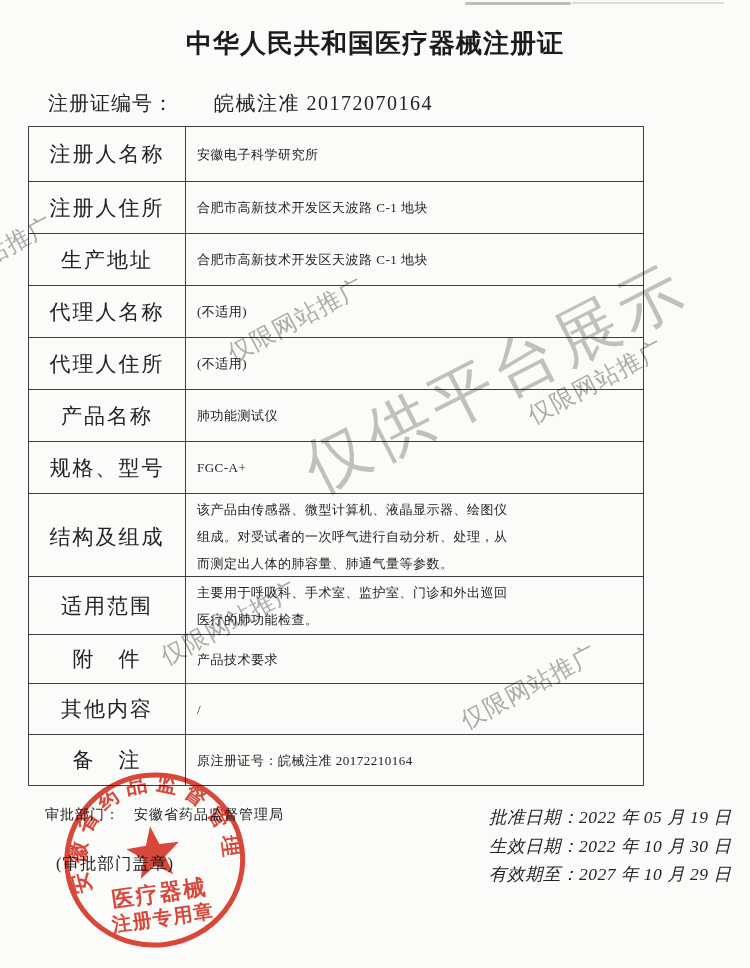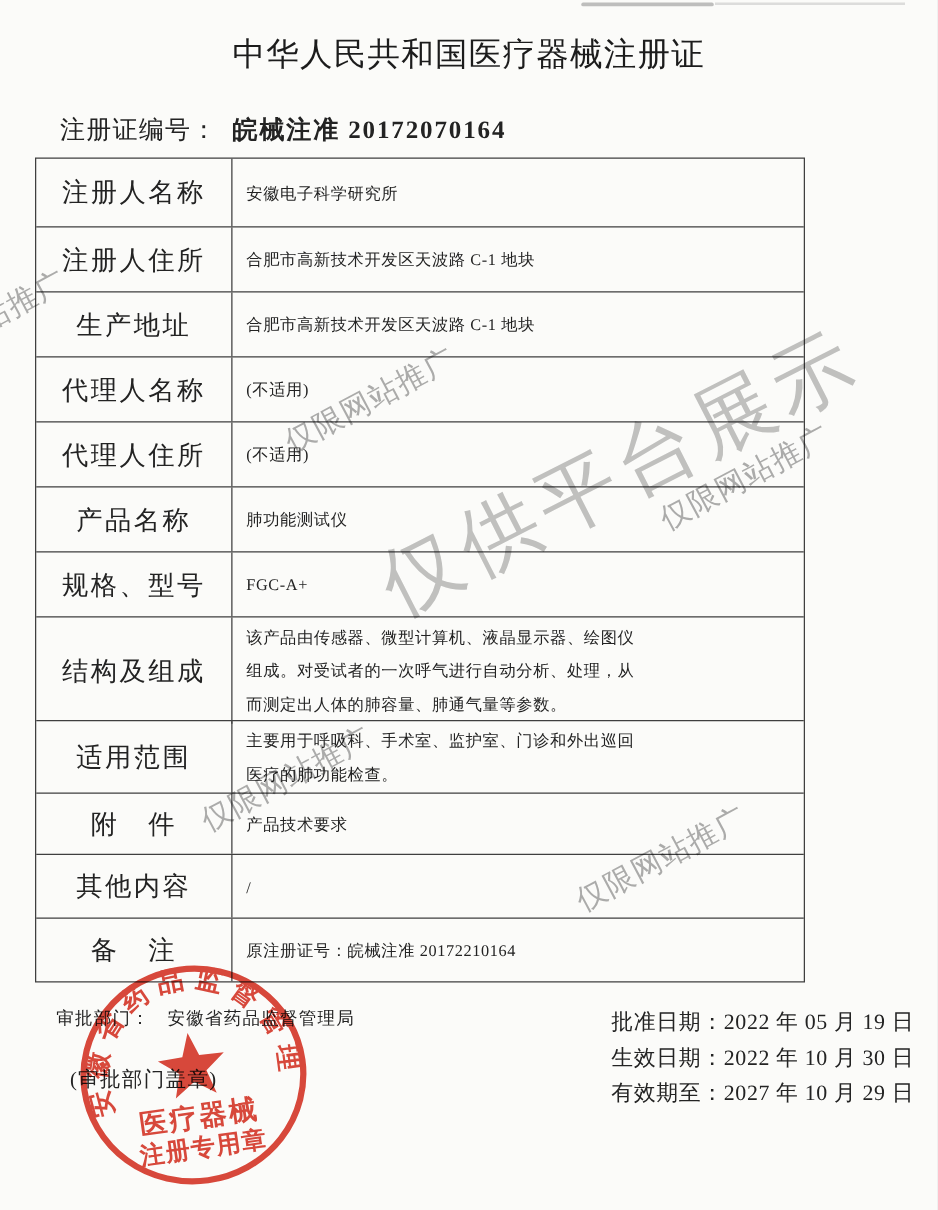--- a/index.html
+++ b/index.html
@@ -5,25 +5,25 @@
   html,body{margin:0;padding:0;background:#e8e8e8;}
   .page{
     position:relative;width:750px;height:968px;margin:0 auto;
     background:#fbfbf9;overflow:hidden;
     font-family:"Liberation Serif","DejaVu Serif",serif;
     color:#232323;
   }
   
   .title{
     position:absolute;left:0;top:26px;width:100%;
-    text-align:center;font-size:26px;font-weight:400;letter-spacing:1px;
+    text-align:center;font-size:26px;font-weight:700;letter-spacing:1px;
     color:#1c1c1c;
   }
   .certno{position:absolute;left:48px;top:90px;font-size:20px;letter-spacing:1px;}
-  .certno .val{margin-left:12px;letter-spacing:1.5px;font-weight:bold;}
+  .certno .val{margin-left:40px;letter-spacing:1.5px;}
   
   .table{
     position:absolute;left:28px;top:126px;width:616px;
     display:grid;
     grid-template-rows:54px 52px 52px 52px 52px 52px 52px 83px 58px 49px 51px 51px;
     border:1.6px solid #3f3f3f;
     box-sizing:border-box;
   }
   .t-row{display:grid;grid-template-columns:157px 1fr;}
   .t-row + .t-row{border-top:1.5px solid #3f3f3f;}
@@ -34,21 +34,21 @@
   }
   .cell.val{
     font-size:13px;letter-spacing:0.5px;padding:2px 24px 2px 11px;
     line-height:27px;white-space:pre-wrap;
   }
   
   .approval{position:absolute;left:45px;top:806px;font-size:14px;letter-spacing:1px;}
   .approval .val{margin-left:14px;}
   .stamp-note{position:absolute;left:56px;top:853px;font-size:16.5px;letter-spacing:1px;}
   .dates{position:absolute;left:489px;top:803px;font-size:17.5px;line-height:28.5px;letter-spacing:0.5px;}
-  .dates div{white-space:nowrap;}
+  .dates div{white-space:nowrap;font-style:italic;}
   
   .seal{
     position:absolute;left:60px;top:770px;width:190px;height:184px;
     mix-blend-mode:multiply;opacity:0.92;
     transform:rotate(-8deg);
   }
   
   .wm{
     position:absolute;white-space:nowrap;pointer-events:none;
     mix-blend-mode:multiply;transform:translate(-50%,-50%) rotate(-28deg);

